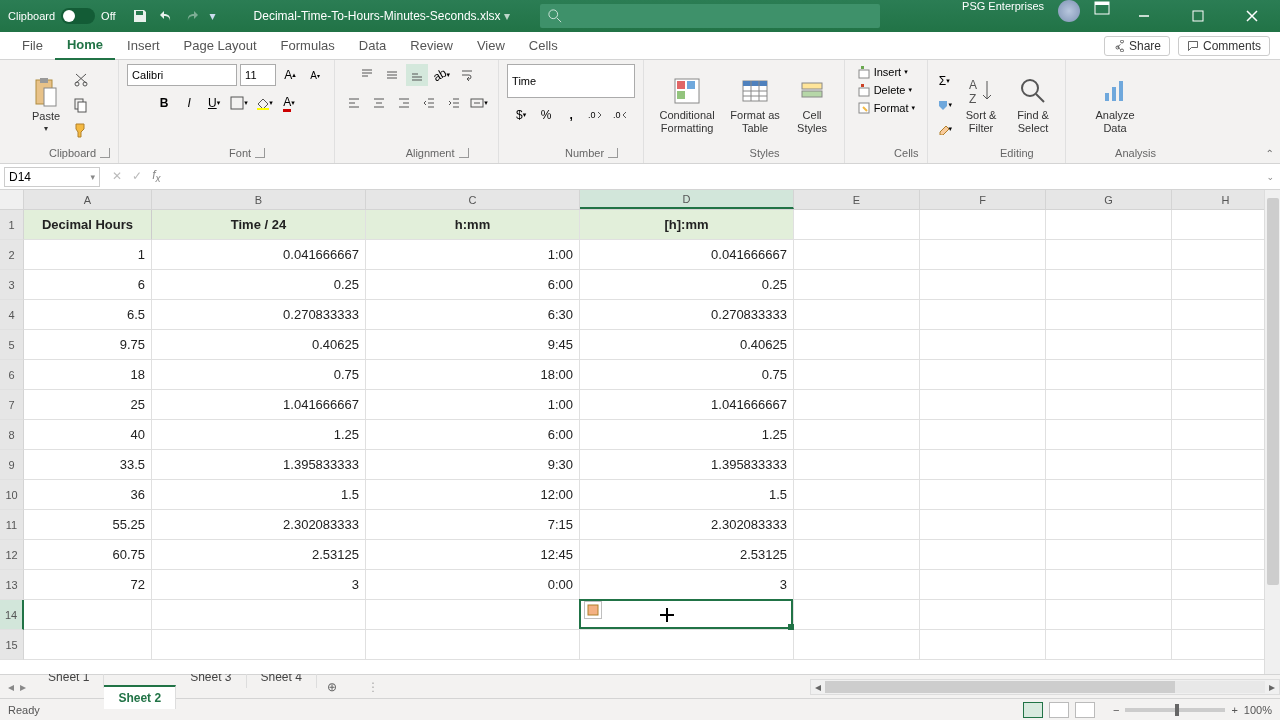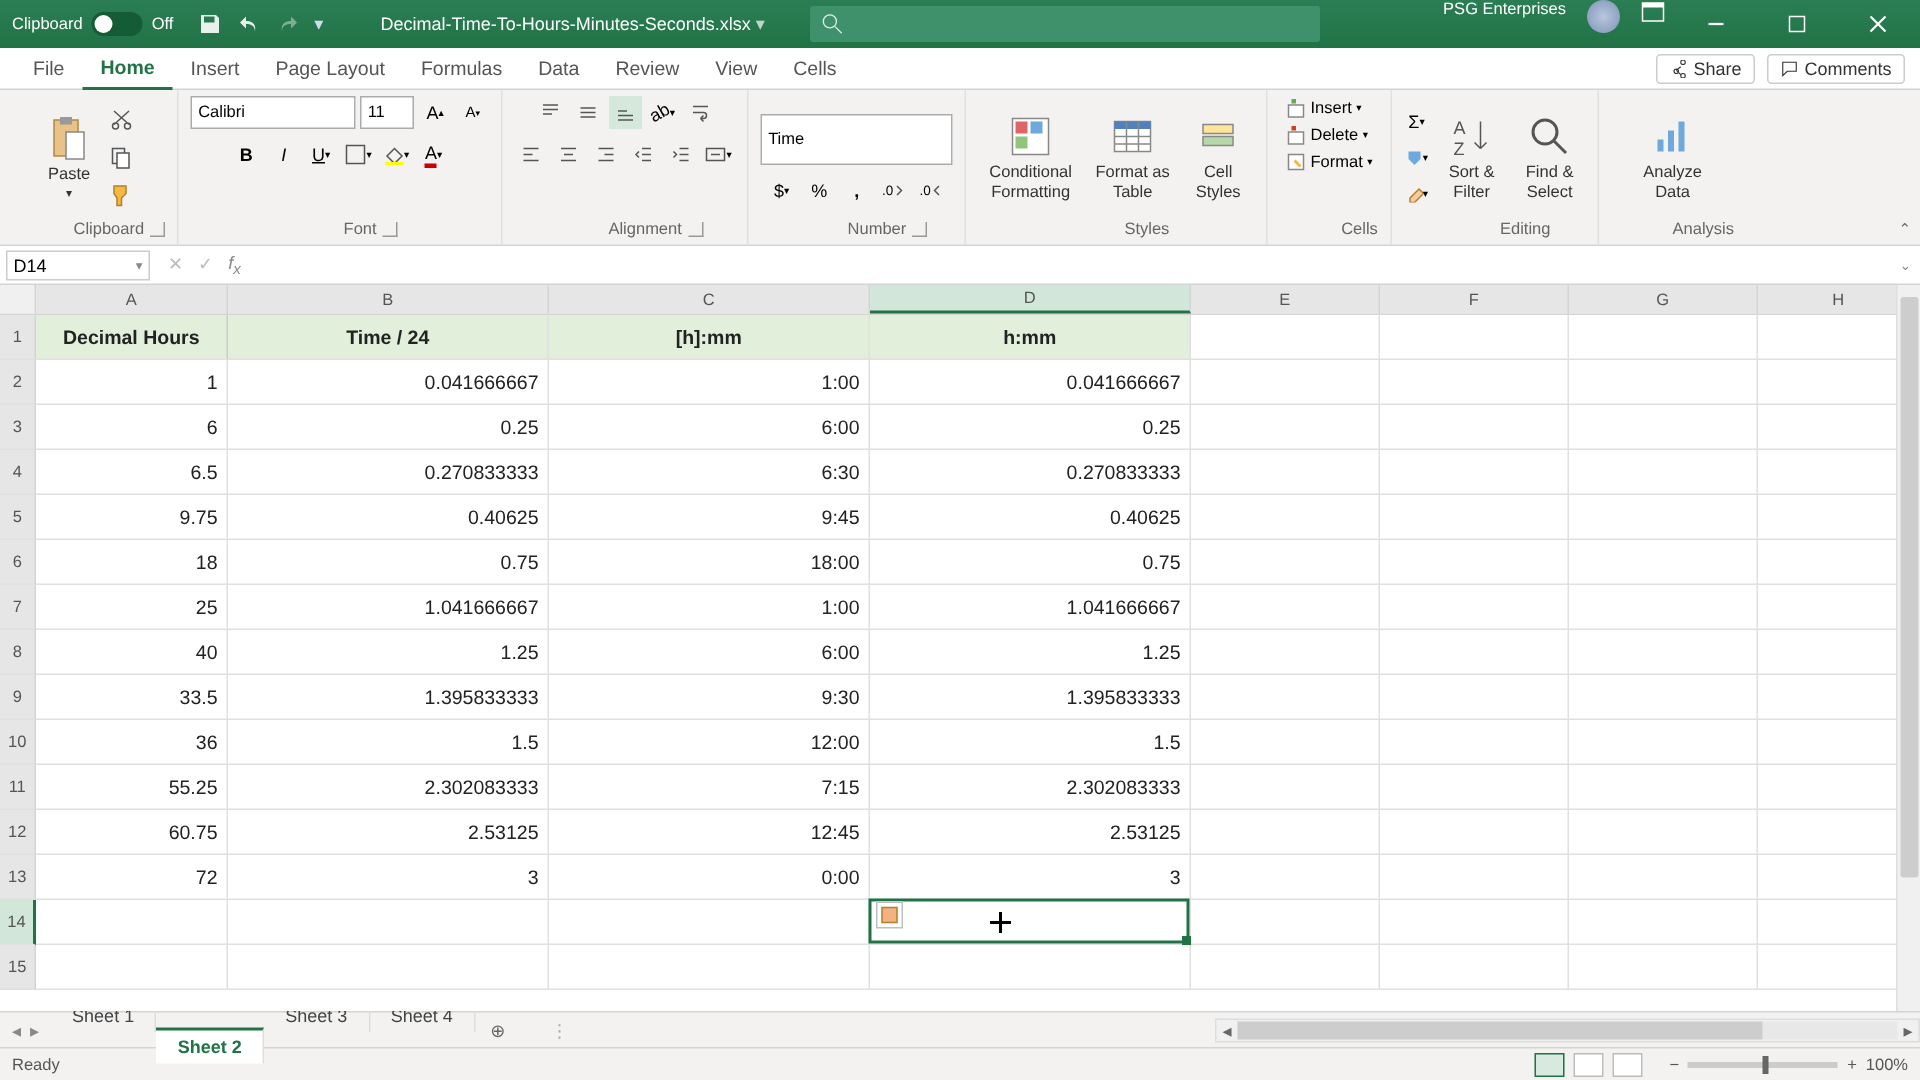--- a/index.html
+++ b/index.html
@@ -31,21 +31,21 @@
 .group{border-right:1px solid #e0e0e0;padding:4px 8px 2px 8px;display:flex;flex-direction:column;align-items:center;justify-content:space-between;}
 .group-label{font-size:11px;color:#666;padding:2px 0;display:flex;align-items:center;gap:4px;margin-left:41px;}
 .group-body{flex:1;display:flex;align-items:center;gap:4px;}
 .big-btn{display:flex;flex-direction:column;align-items:center;gap:2px;padding:4px;font-size:11px;color:#333;}
 .big-ico{width:32px;height:32px;}
 .row{display:flex;gap:3px;align-items:center;}
 .col{display:flex;flex-direction:column;gap:3px;}
 .small-btn{width:22px;height:22px;display:flex;align-items:center;justify-content:center;border:1px solid transparent;}
 .font-name{width:110px;height:22px;border:1px solid #ababab;background:#fff;padding:0 4px;font-size:11px;}
 .font-size{width:36px;height:22px;border:1px solid #ababab;background:#fff;padding:0 4px;font-size:11px;}
-.num-fmt{width:128px;height:22px;border:1px solid #ababab;background:#fff;padding:16px 4px;font-size:11px;margin-top:12px;}
+.num-fmt{width:128px;height:22px;border:1px solid #ababab;background:#fff;padding:16px 4px;font-size:11px;}
 .cells-item{display:flex;align-items:center;gap:3px;font-size:11px;padding:1px 2px;}
 .collapse-ribbon{position:absolute;right:6px;bottom:4px;font-size:10px;color:#666;}
 .dialog-launcher{width:10px;height:10px;border:1px solid #999;border-top:none;border-left:none;display:inline-block;}
 
 
 .fbar{height:26px;border-bottom:1px solid #d4d4d4;display:flex;align-items:center;background:#fff;}
 .namebox{width:96px;height:20px;border:1px solid #ccc;margin:0 4px;padding:0 4px;font-size:12px;display:flex;align-items:center;justify-content:space-between;}
 .fx-zone{display:flex;align-items:center;gap:10px;padding:0 8px;color:#888;}
 .formula-input{flex:1;height:20px;border:none;outline:none;font-size:12px;padding:0 4px;}
 
@@ -523,22 +523,22 @@
         <div class="rowhead">11</div>
         <div class="rowhead">12</div>
         <div class="rowhead">13</div>
         <div class="rowhead sel">14</div>
         <div class="rowhead">15</div>
       </div>
     <div class="cells" id="cells">
         <div class="cellrow">
           <div class="cell cw-A header first">Decimal Hours</div>
           <div class="cell cw-B header">Time / 24</div>
+          <div class="cell cw-C header">h:mm</div>
           <div class="cell cw-D header">[h]:mm</div>
-          <div class="cell cw-C header">h:mm</div>
           <div class="cell cw-E"></div>
           <div class="cell cw-F"></div>
           <div class="cell cw-G"></div>
           <div class="cell cw-H"></div>
         </div>
         <div class="cellrow">
           <div class="cell cw-A">1</div>
           <div class="cell cw-B">0.041666667</div>
           <div class="cell cw-C">1:00</div>
           <div class="cell cw-D">0.041666667</div>

